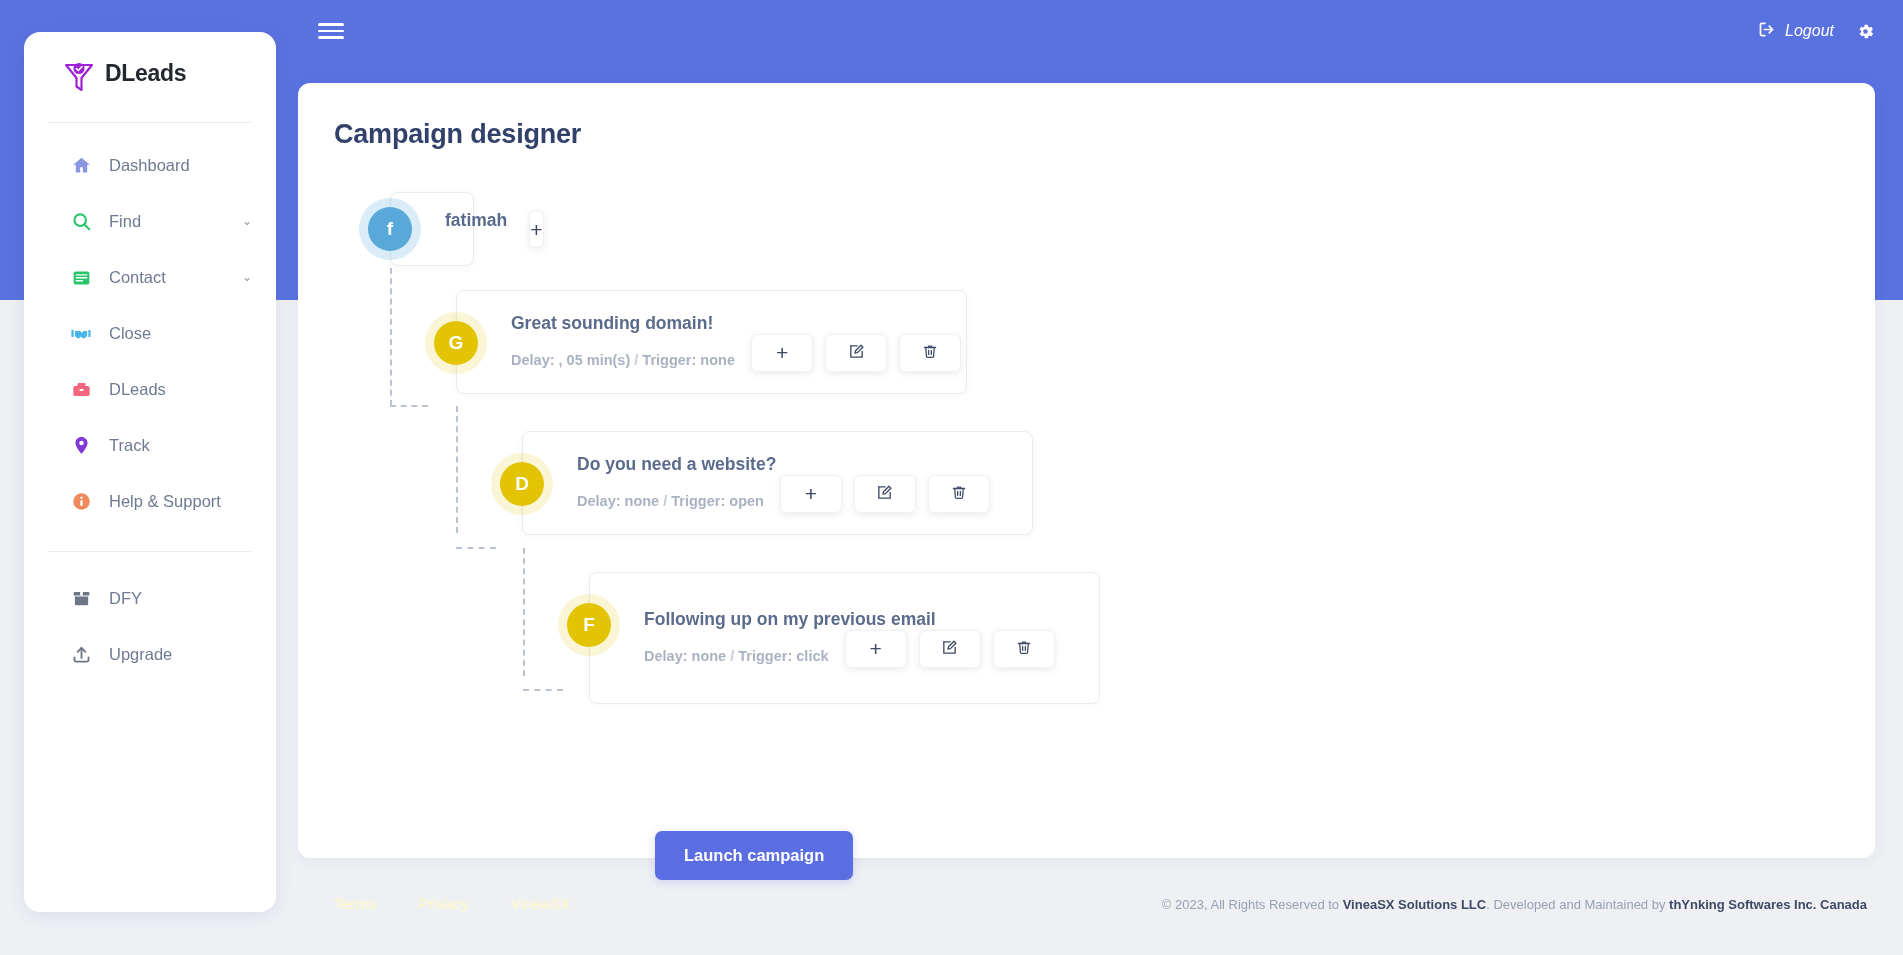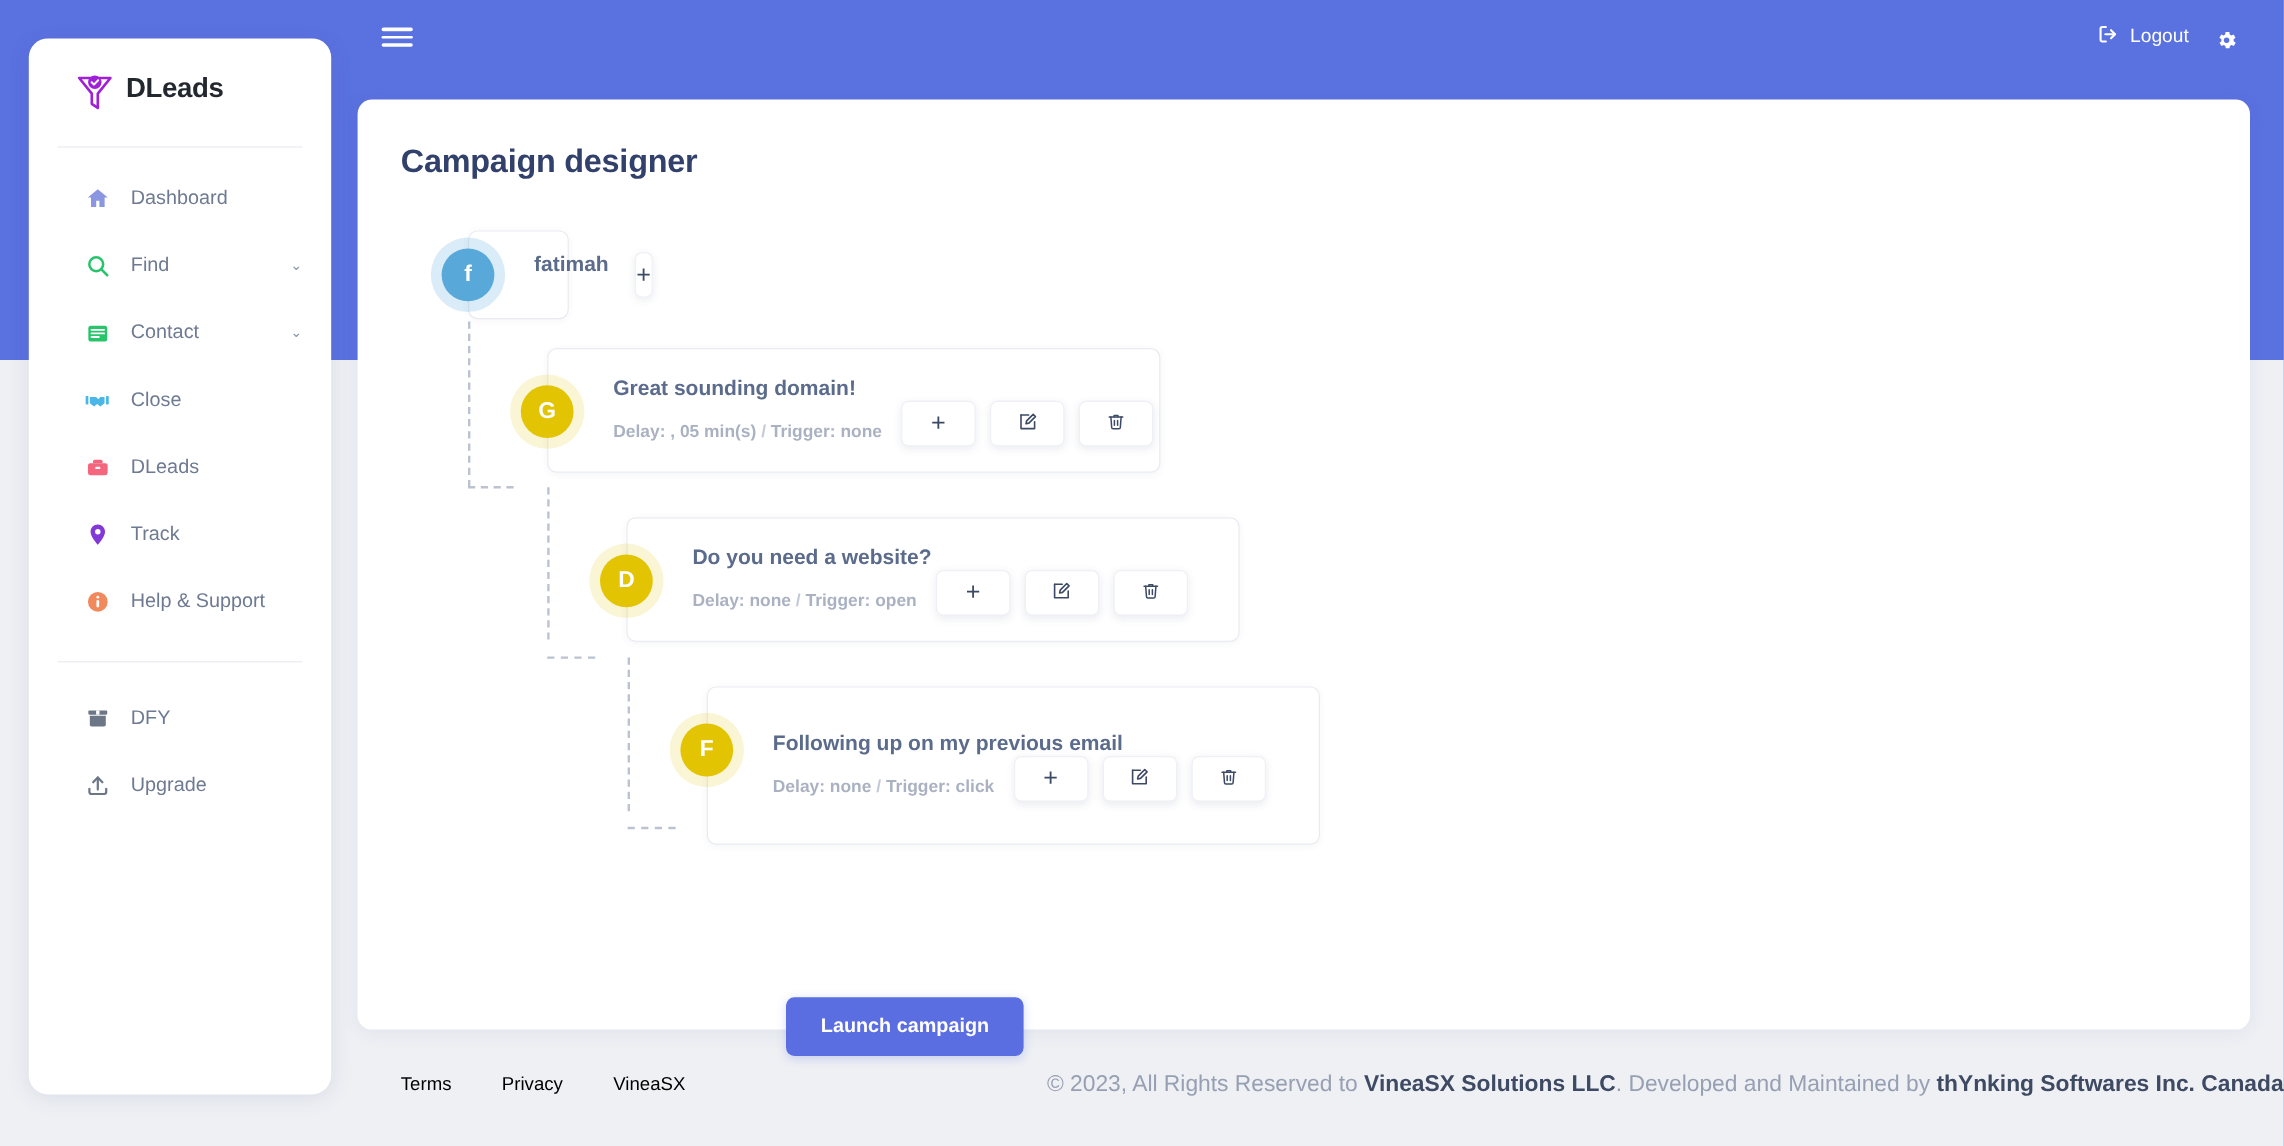--- a/index.html
+++ b/index.html
@@ -69,22 +69,23 @@
     position: absolute; left: 276px; top: 0; right: 0; height: 62px;
     display: flex; align-items: center;
     z-index: 30;
   }
   .hamburger {
     margin-left: 42px; width: 26px; cursor: pointer;
     display: flex; flex-direction: column; gap: 4px;
   }
   .hamburger span { display: block; height: 2.5px; background: #fff; border-radius: 2px; }
   .topbar-right {
-    margin-left: auto; display: flex; align-items: flex-end; gap: 22px;
-    padding-right: 38px;
+    margin-left: auto; display: flex; align-items: center; gap: 22px;
+    padding-right: 28px;
+    font-style: italic;
   }
   .logout {
     display: flex; align-items: center; gap: 9px;
     color: #fff; font-size: 16px; cursor: pointer;
   }
   .gear { cursor: pointer; display:flex; }
 
   
   .main-card {
     position: absolute; left: 298px; top: 83px;
@@ -160,25 +161,25 @@
 
   
   .footer {
     position: absolute; left: 298px; top: 874px;
     width: 1605px; height: 60px;
     display: flex; align-items: center;
     z-index: 20;
   }
   .footer-links { display: flex; gap: 42px; padding-left: 36px; }
   .footer-links a {
-    color: #000000; font-size: 15.5px; text-decoration: none; cursor: pointer;
+    color: #fef9c3; font-size: 15.5px; text-decoration: none; cursor: pointer;
   }
   .footer-copy {
-    margin-left: auto; 
-    font-size: 19px; color: #97a0b3;
+    margin-left: auto; padding-right: 36px;
+    font-size: 13px; color: #97a0b3;
   }
   .footer-copy b { color: #3e4a63; font-weight: 600; }
 </style>
 </head>
 <body>
 
 <div class="bg-purple"></div>
 <div class="bg-grey"></div>
 
 <aside class="sidebar">

